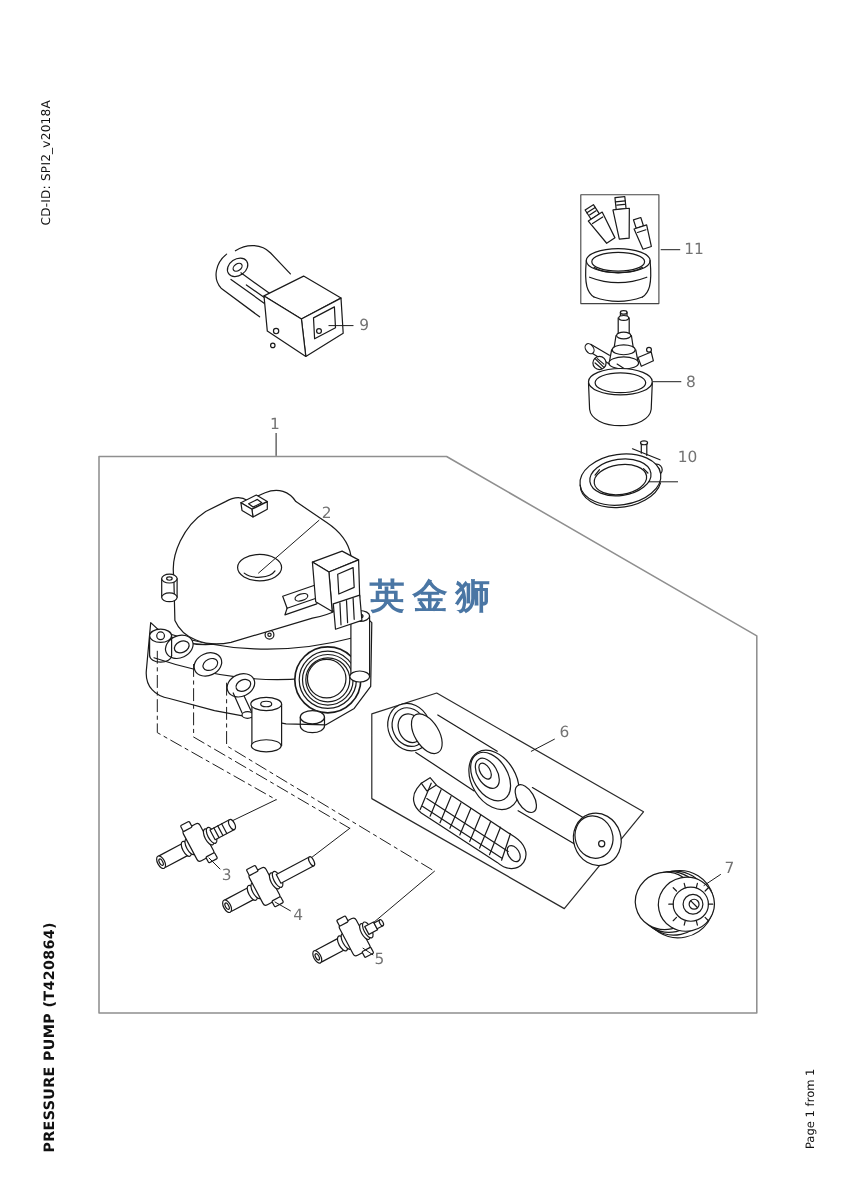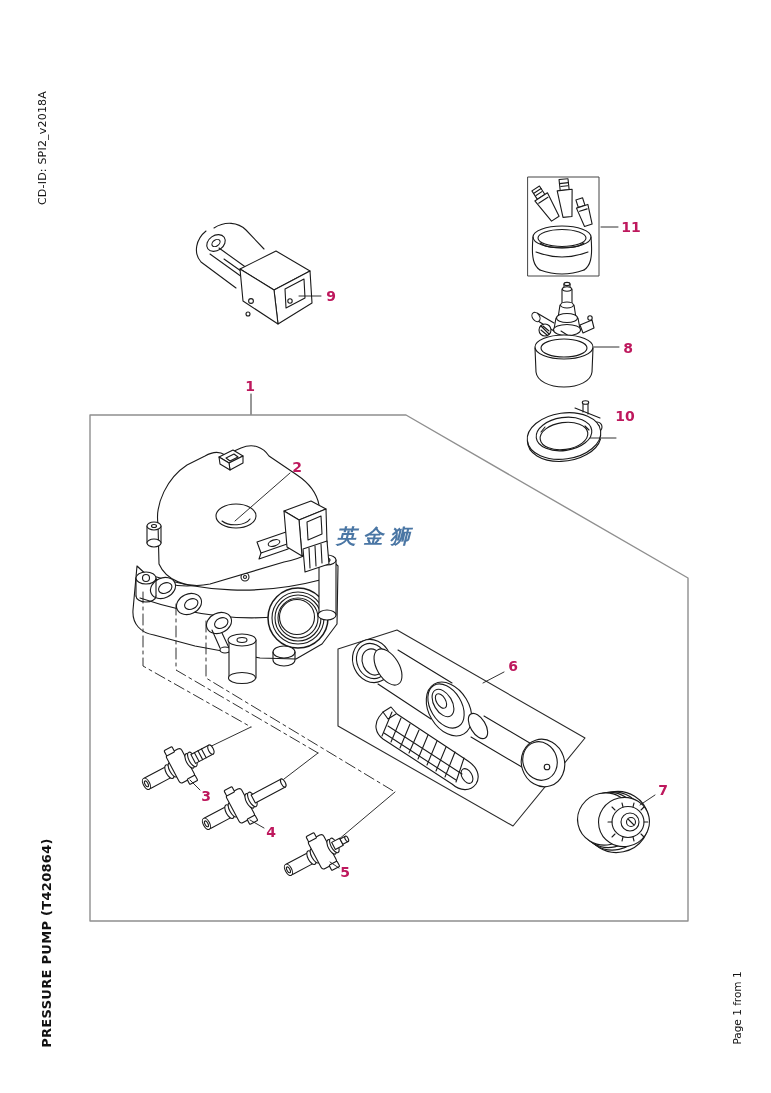--- a/index.html
+++ b/index.html
@@ -4,24 +4,24 @@
 <style>
   html,body{margin:0;padding:0;background:#ffffff;}
   .page{position:relative;width:771px;height:1093px;background:#fff;overflow:hidden;
         font-family:"DejaVu Sans","Liberation Sans",sans-serif;color:#111;}
   svg{position:absolute;left:0;top:0;}
   .vtext{position:absolute;white-space:nowrap;transform:translate(-50%,-50%) rotate(-90deg);
          color:#111;}
   .cdid{font-size:11px;letter-spacing:.2px;}
   .doctitle{font-size:13px;font-weight:bold;letter-spacing:.3px;}
   .pagenum{font-size:10.5px;}
-  .callout{position:absolute;transform:translate(-50%,-50%);font-size:14px;color:#be185d;
-           line-height:1;font-weight:bold;}
-  .watermark{position:absolute;left:336px;top:526px;font-size:20px;font-weight:bold;
-             letter-spacing:7px;line-height:1;font-style:italic;}
+  .callout{position:absolute;transform:translate(-50%,-50%);font-size:14px;color:#737373;
+           line-height:1;}
+  .watermark{position:absolute;left:336px;top:526px;font-size:32px;font-weight:bold;
+             letter-spacing:7px;line-height:1;}
 </style>
 </head>
 <body>
 
 <div class="page">
 
   <div class="vtext cdid" style="left:42px;top:148px;">CD-ID: SPI2_v2018A</div>
   <div class="vtext doctitle" style="left:46px;top:943px;">PRESSURE PUMP (T420864)</div>
   <div class="vtext pagenum" style="left:737px;top:1008px;">Page 1 from 1</div>
 

